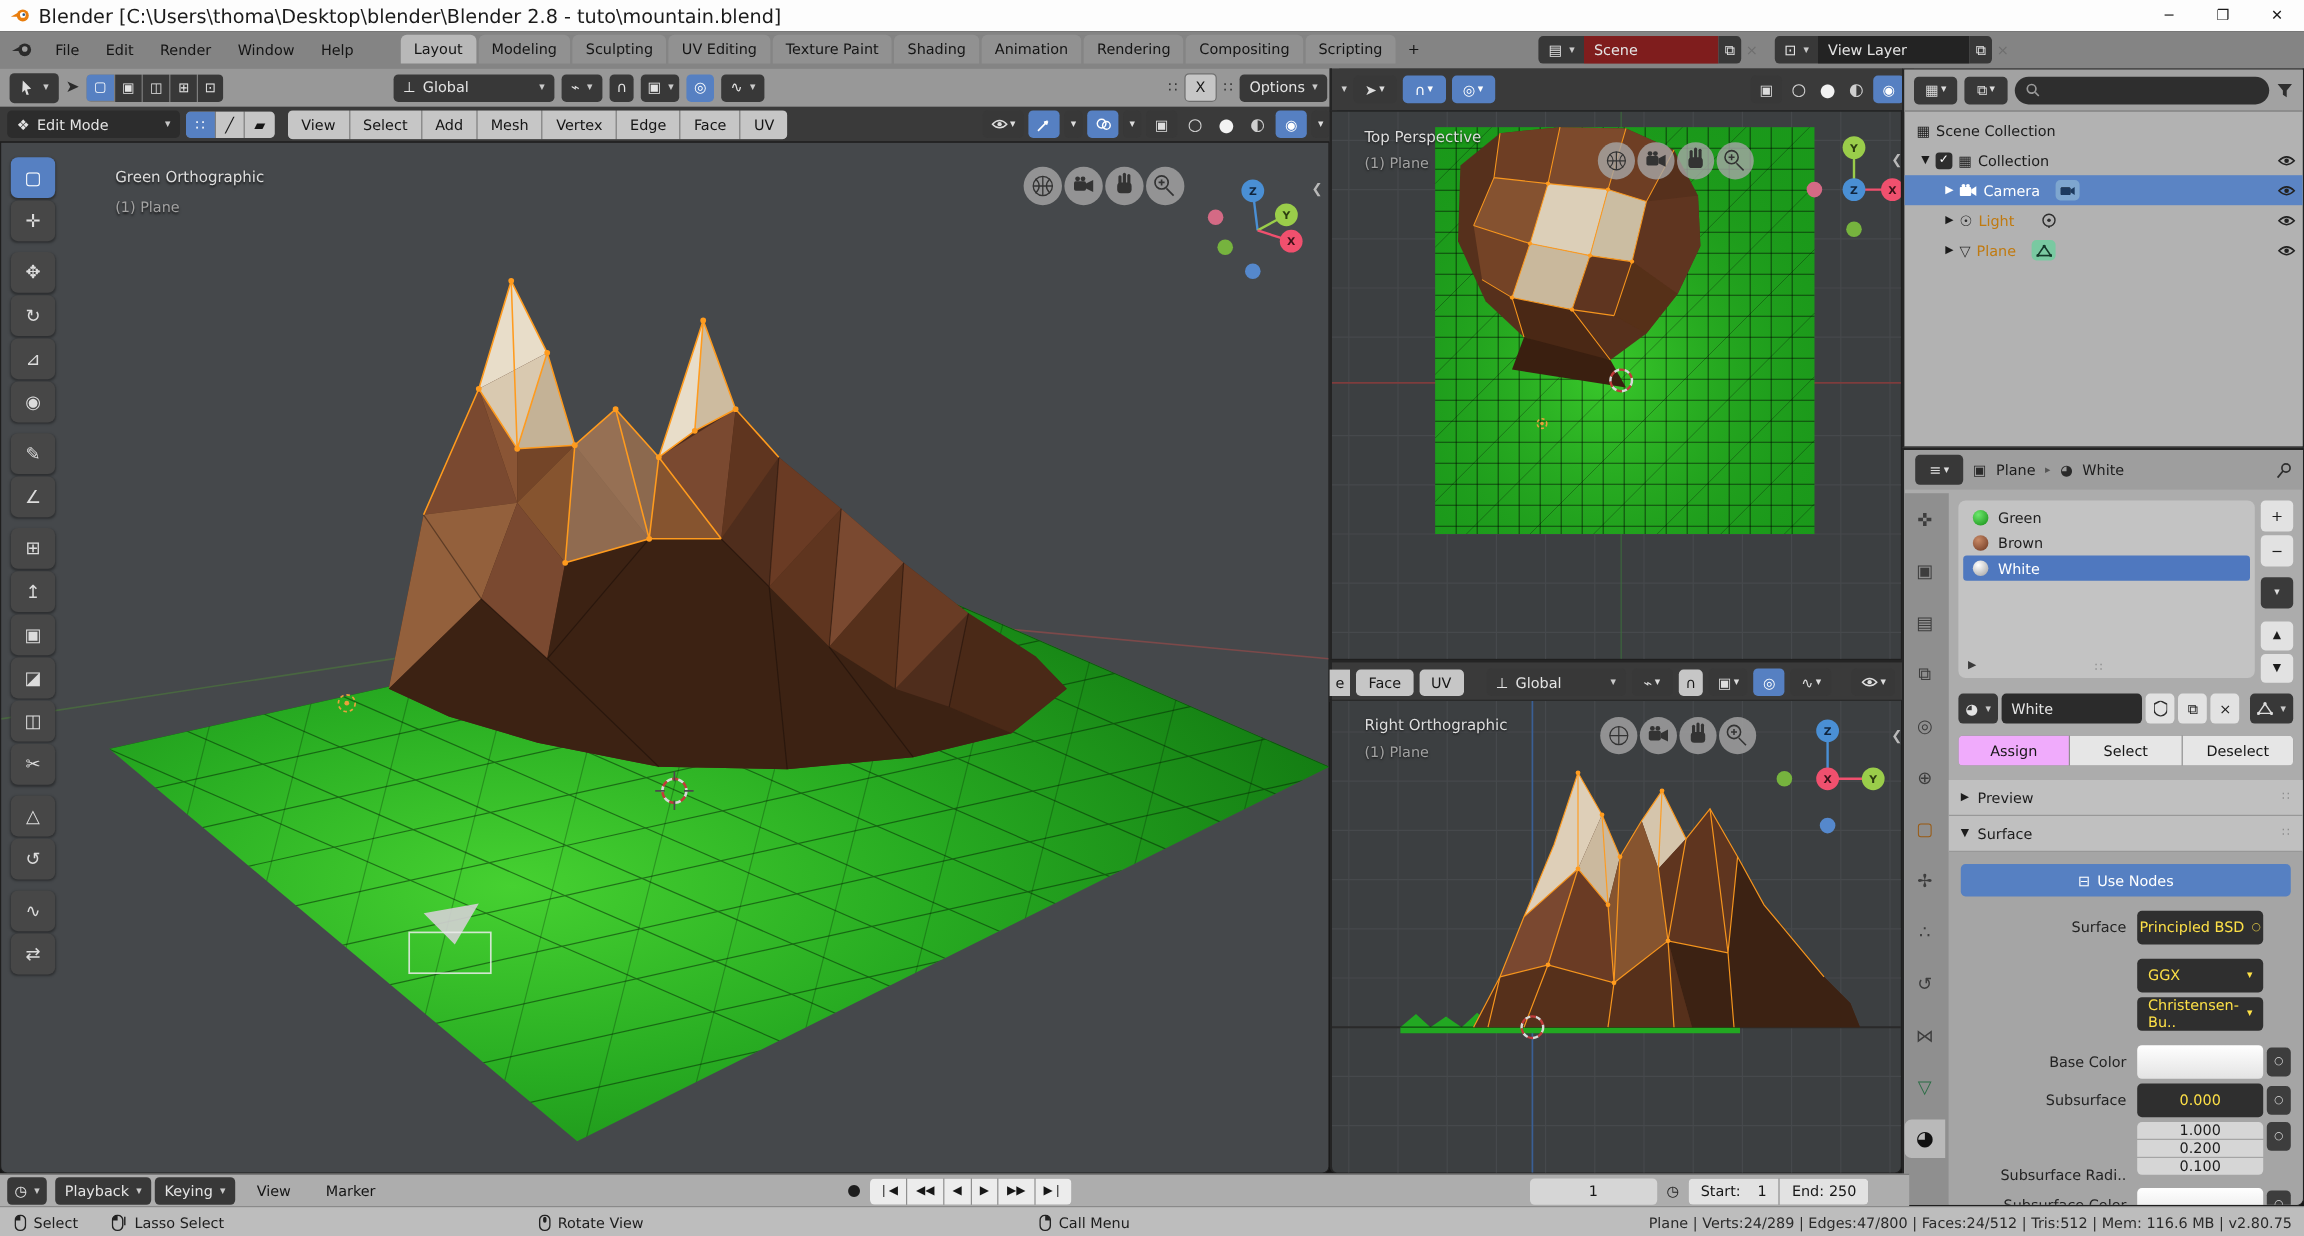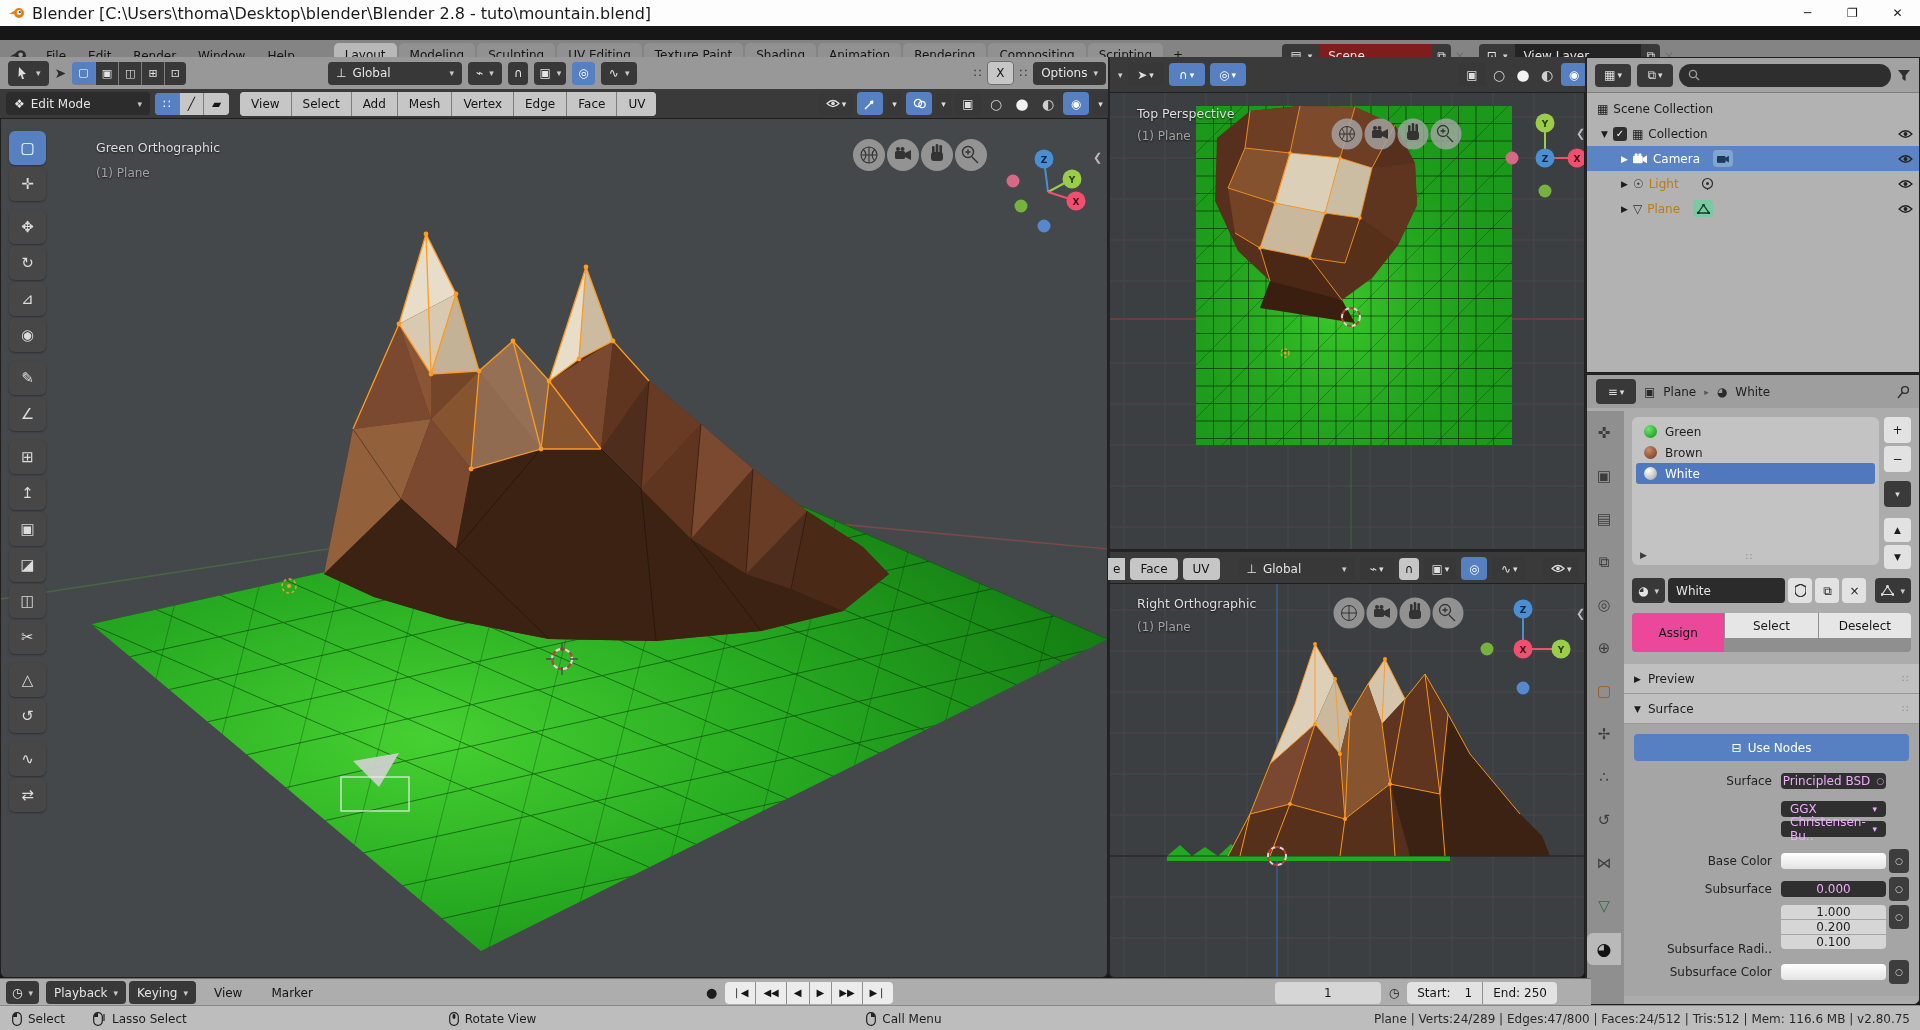--- a/index.html
+++ b/index.html
@@ -28,21 +28,21 @@
   .tool-gap{height:7px}
   
   .ol-row{display:flex;align-items:center;height:25px;color:#1b1b1b;gap:5px;padding-right:6px}
   .ol-eye{margin-left:auto}
   .badge{display:inline-flex;align-items:center;justify-content:center;height:17px;min-width:20px;border-radius:4px;font-size:10px}
   
   .ptab{width:34px;height:32px;display:flex;align-items:center;justify-content:center;color:#3d3d3d;font-size:15px;margin-bottom:11px}
   .ptab.active{background:#b9b9b9;border-radius:6px 0 0 6px;color:#111}
   .prow{display:flex;align-items:center;margin:4px 10px 4px 0}
   .plabel{width:148px;text-align:right;padding-right:9px;color:#232323;white-space:nowrap;overflow:hidden}
-  .pfield{background:#2f2f2f;color:#f0abfc;border-radius:4px;height:16px;display:flex;align-items:center;
+  .pfield{background:#2f2f2f;color:#fde047;border-radius:4px;height:28px;display:flex;align-items:center;
           justify-content:center;flex:1;gap:6px}
   .pfield.light{background:#d6d6d6;color:#1d1d1d}
   .dotbtn{width:20px;height:24px;background:#3d3d3d;border-radius:4px;margin-left:3px;display:flex;
           align-items:center;justify-content:center;color:#dcdcdc;font-size:9px}
   .panel-head{height:29px;background:#c0c0c0;border-bottom:1px solid #989898;display:flex;align-items:center;
               padding:0 10px;color:#1c1c1c;gap:7px}
   .grip{margin-left:auto;color:#8a8a8a;letter-spacing:1px;font-size:10px}
   .slot-row{display:flex;align-items:center;height:21px;padding:0 8px;gap:8px;color:#1e1e1e}
   .slot-row.sel{background:#4f78bf;color:#fff;border-radius:3px}
   .sq{border-radius:4px;background:#e2e2e2;color:#1c1c1c;display:flex;align-items:center;justify-content:center}
@@ -67,21 +67,21 @@
         </svg>
     </span>
     <span style="font-size:16px;">Blender [C:\Users\thoma\Desktop\blender\Blender 2.8 - tuto\mountain.blend]</span>
     <span style="margin-left:auto;display:flex;height:100%;">
       <span class="icon" style="width:45px;">─</span>
       <span class="icon" style="width:45px;">❐</span>
       <span class="icon" style="width:45px;">✕</span>
     </span>
   </div>
 
-  <div class="bar" style="left:0;top:40px;width:1920px;height:31px;background:#848484;border-bottom:1px solid #5e5e5e;">
+  <div class="bar" style="left:0;top:26px;width:1920px;height:31px;background:#848484;border-bottom:1px solid #5e5e5e;">
     <span class="icon" style="margin:0 8px 0 10px;">
       <svg width="17" height="13" viewBox="0 0 16 12">
           <circle cx="10" cy="6" r="5" fill="#2b2b2b"></circle>
           <circle cx="10" cy="5.4" r="2.2" fill="#9d9d9d"></circle>
           <path d="M0,7 L7,3 8,7 Z" fill="#2b2b2b"></path>
         </svg>
     </span>
     <span class="menu-item">File</span>
     <span class="menu-item">Edit</span>
     <span class="menu-item">Render</span>
@@ -864,21 +864,21 @@
               <path d="M1,9 L6.5,1 L12,9 Z" fill="none" stroke="#ddd" stroke-width="1.2"></path>
               <circle cx="1" cy="9" r="1.4" fill="#ddd"></circle>
               <circle cx="6.5" cy="1" r="1.4" fill="#ddd"></circle>
               <circle cx="12" cy="9" r="1.4" fill="#ddd"></circle>
             </svg>
           <span class="chev">▾</span>
           </span>
       </div>
 
       <div class="grp" style="display:flex;margin:10px 8px 0 8px;background:#8f8f8f;">
-        <span class="lb" style="flex:1;justify-content:center;background:#ec4899;height:39px;">Assign</span>
+        <span class="lb" style="flex:1;justify-content:center;background:#f0abfc;height:25px;">Assign</span>
         <span class="lb" style="flex:1;justify-content:center;background:#e6e6e6;height:25px;">Select</span>
         <span class="lb" style="flex:1;justify-content:center;background:#e6e6e6;height:25px;">Deselect</span>
       </div>
 
       <div class="panel-head" style="margin-top:12px;">
         <span class="chev" style="font-size:9px;">▶</span>
         <span>Preview</span>
         <span class="grip">∷</span>
       </div>
       <div class="panel-head">

